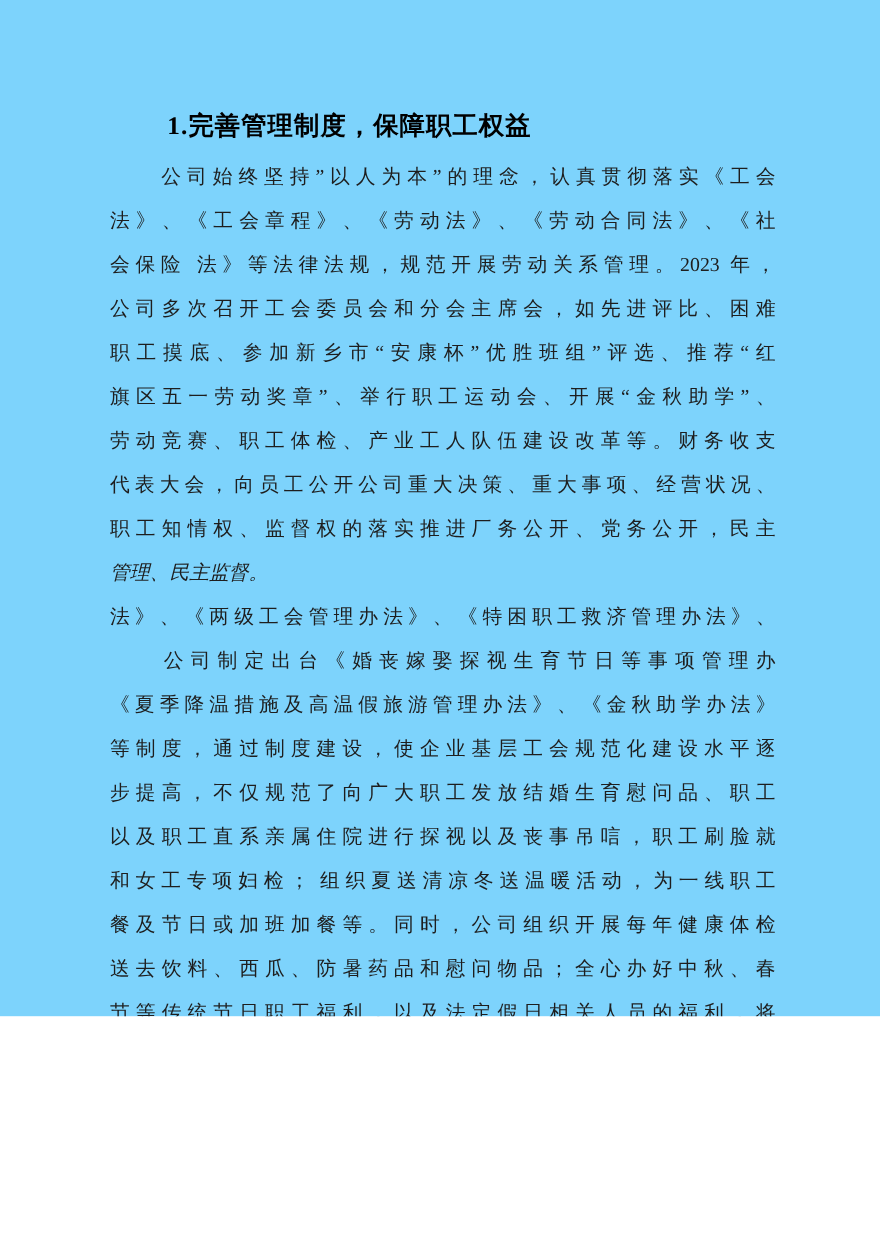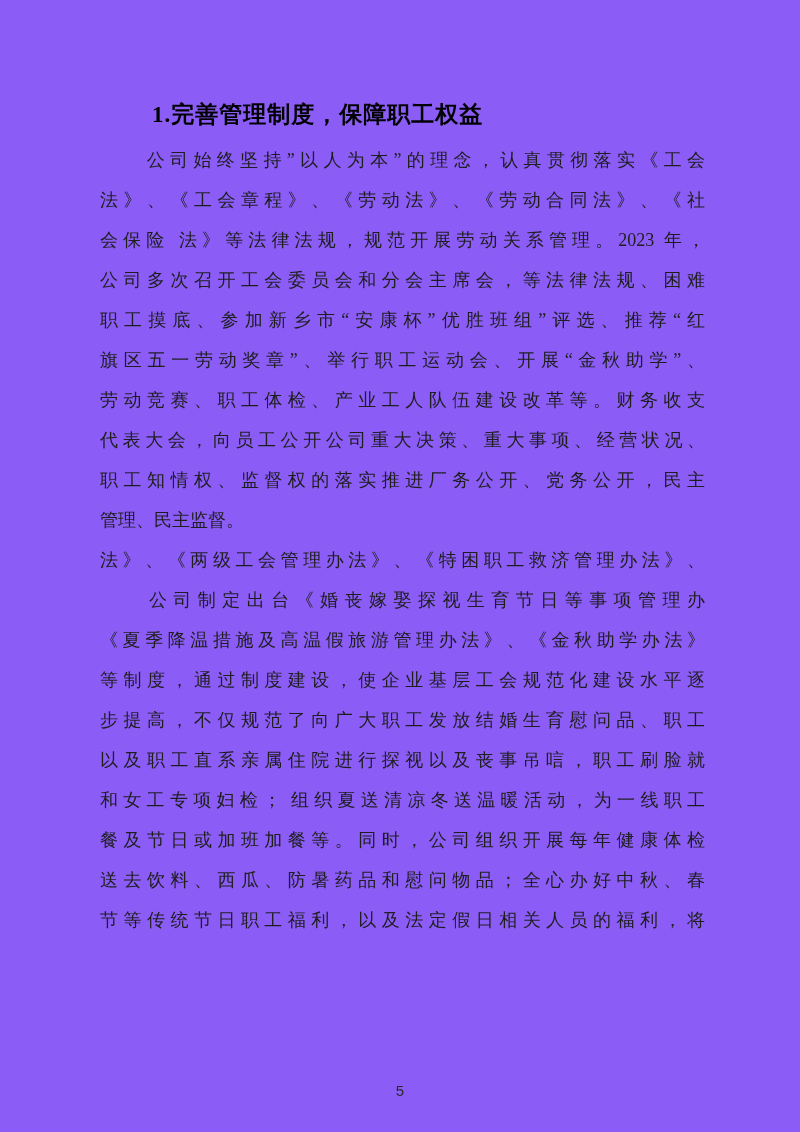--- a/index.html
+++ b/index.html
@@ -3,22 +3,22 @@
 <meta charset="utf-8">
 <style>
   html, body {
     margin: 0;
     padding: 0;
     background: #ffffff;
   }
   .page {
     position: relative;
     width: 800px;
-    height: 1132px;
-    background: #8b5cf6;
+    height: 924px;
+    background: #7dd3fc;
     overflow: hidden;
     font-family: "Liberation Serif", "DejaVu Serif", serif;
     color: #1e1e1e;
   }
   .content {
     position: absolute;
     left: 100px;
     top: 97px;
     width: 605px;
   }
@@ -37,20 +37,21 @@
     font-size: 18px;
     height: 40px;
     line-height: 40px;
     text-align: justify;
     text-align-last: justify;
     text-justify: inter-character;
     overflow: hidden;
   }
   .para .line.last {
     text-align-last: left;
+    font-style: italic;
   }
   .pagenum {
     position: absolute;
     top: 1082px;
     left: 0;
     width: 100%;
     text-align: center;
     font-size: 15px;
     color: #2b2b2b;
     font-family: "Liberation Sans", "DejaVu Sans", sans-serif;
@@ -60,21 +61,21 @@
 <body>
 
 <div class="page">
   <div class="content">
     <div class="heading">1.完善管理制度，保障职工权益</div>
 
     <div class="para">
         <div class="line">　　公司始终坚持”以人为本”的理念，认真贯彻落实《工会</div>
         <div class="line">法》、《工会章程》、《劳动法》、《劳动合同法》、《社</div>
         <div class="line">会保险 法》等法律法规，规范开展劳动关系管理。2023 年，</div>
-        <div class="line">公司多次召开工会委员会和分会主席会，等法律法规、困难</div>
+        <div class="line">公司多次召开工会委员会和分会主席会，如先进评比、困难</div>
         <div class="line">职工摸底、参加新乡市“安康杯”优胜班组”评选、推荐“红</div>
         <div class="line">旗区五一劳动奖章”、举行职工运动会、开展“金秋助学”、</div>
         <div class="line">劳动竞赛、职工体检、产业工人队伍建设改革等。财务收支</div>
         <div class="line">代表大会，向员工公开公司重大决策、重大事项、经营状况、</div>
         <div class="line">职工知情权、监督权的落实推进厂务公开、党务公开，民主</div>
         <div class="line last">管理、民主监督。</div>
       </div>
 
     <div class="para">
         <div class="line">法》、《两级工会管理办法》、《特困职工救济管理办法》、</div>

